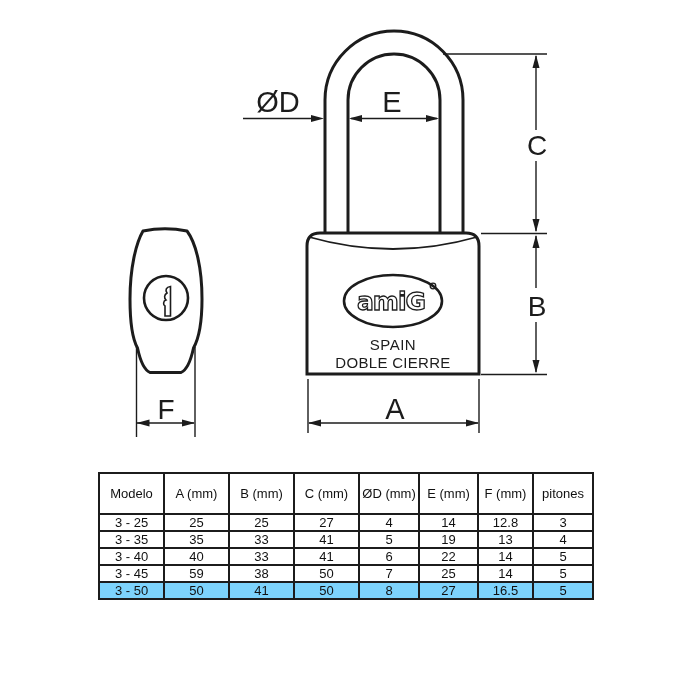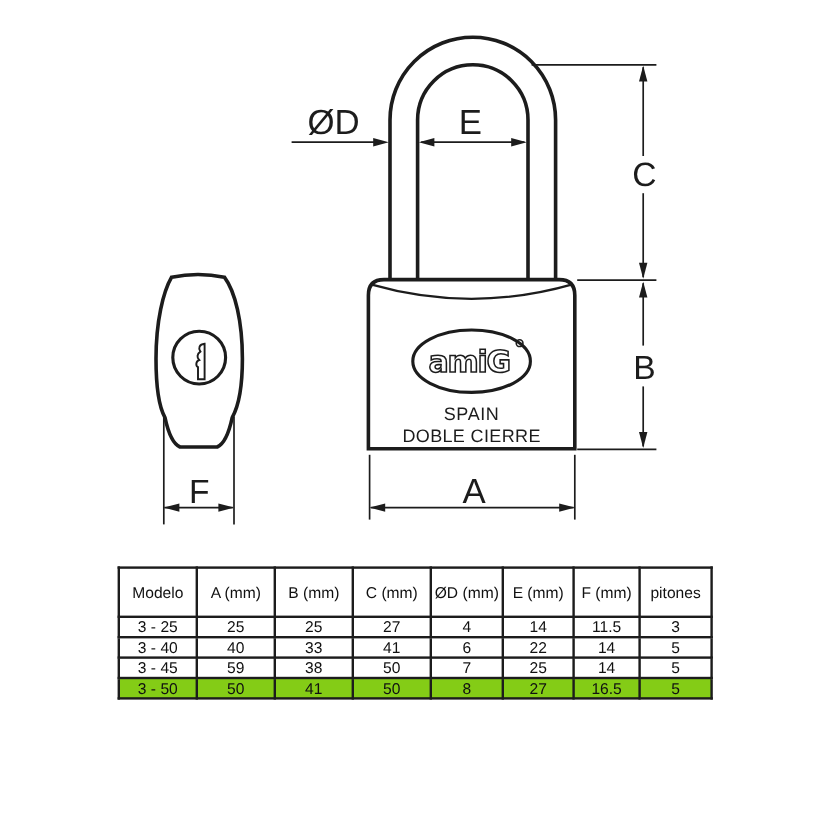--- a/index.html
+++ b/index.html
@@ -134,22 +134,32 @@
         </tr>
     </thead>
     <tbody>
         <tr>
           <td>3 - 25</td>
           <td>25</td>
           <td>25</td>
           <td>27</td>
           <td>4</td>
           <td>14</td>
-          <td>11.5</td>
+          <td>12.8</td>
           <td>3</td>
+        </tr>
+        <tr>
+          <td>3 - 35</td>
+          <td>35</td>
+          <td>33</td>
+          <td>41</td>
+          <td>5</td>
+          <td>19</td>
+          <td>13</td>
+          <td>4</td>
         </tr>
         <tr>
           <td>3 - 40</td>
           <td>40</td>
           <td>33</td>
           <td>41</td>
           <td>6</td>
           <td>22</td>
           <td>14</td>
           <td>5</td>
@@ -157,21 +167,21 @@
         <tr>
           <td>3 - 45</td>
           <td>59</td>
           <td>38</td>
           <td>50</td>
           <td>7</td>
           <td>25</td>
           <td>14</td>
           <td>5</td>
         </tr>
-        <tr style="background: #84cc16;">
+        <tr style="background: #7dd3fc;">
           <td>3 - 50</td>
           <td>50</td>
           <td>41</td>
           <td>50</td>
           <td>8</td>
           <td>27</td>
           <td>16.5</td>
           <td>5</td>
         </tr>
       </tbody>

